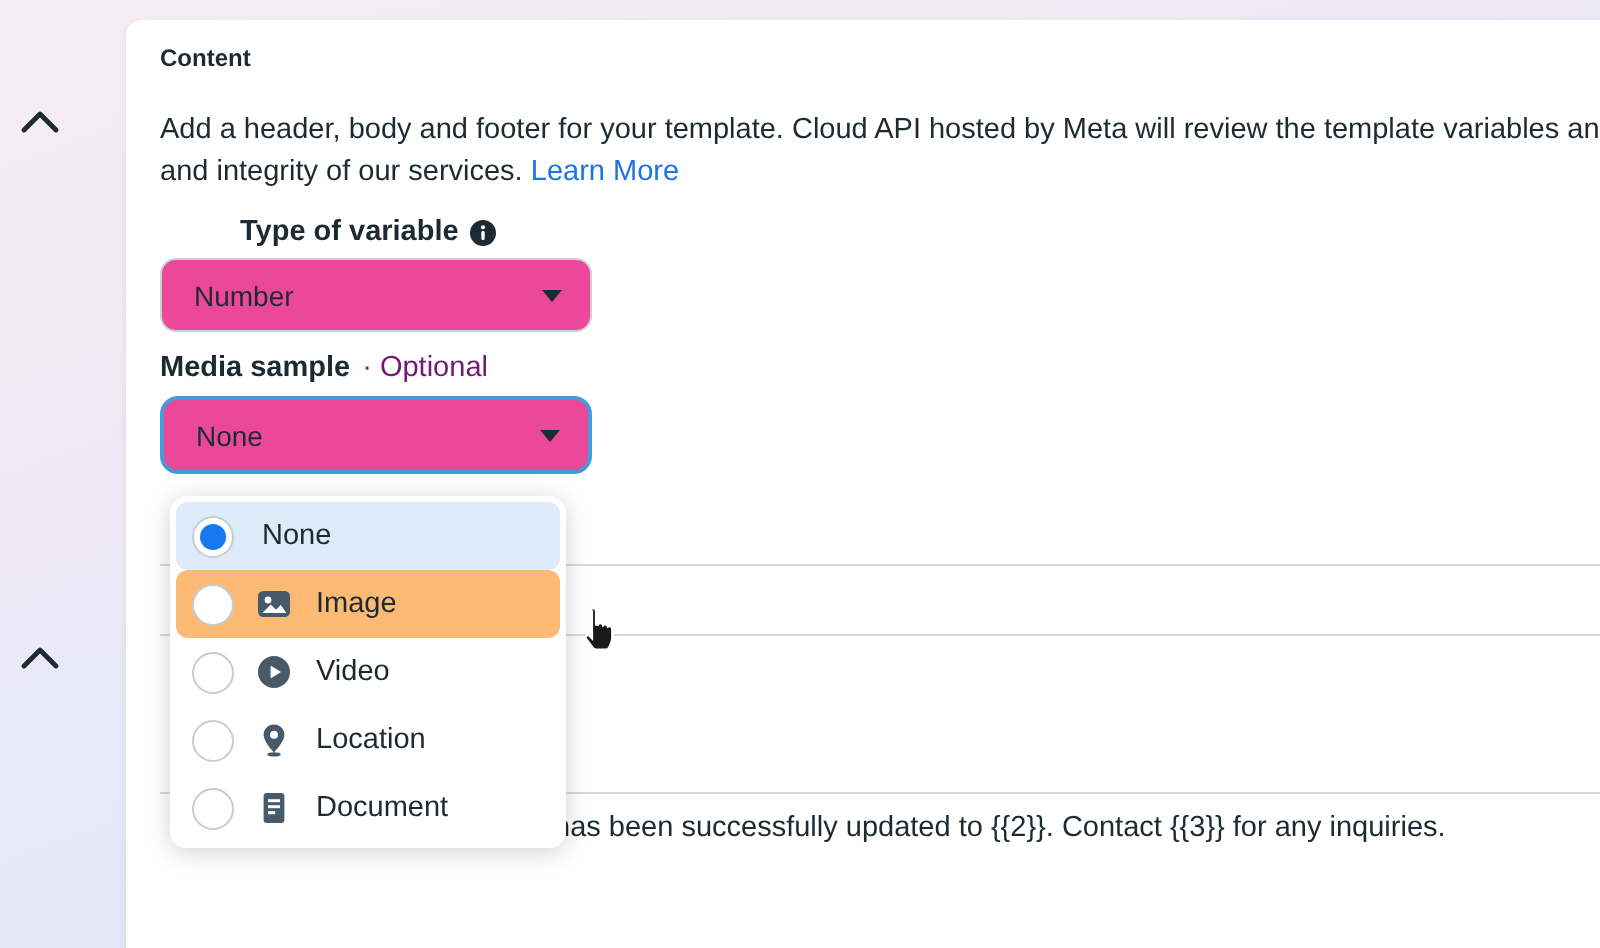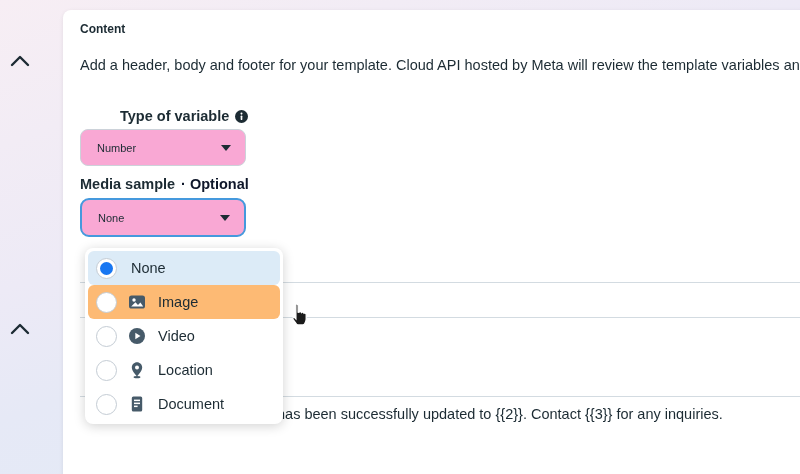--- a/index.html
+++ b/index.html
@@ -19,27 +19,27 @@
     overflow:hidden;
   }
   .section-title{position:absolute;left:17px;top:12px;font-size:12px;font-weight:700;color:#1c2b33;}
   .desc-line{position:absolute;left:17px;white-space:nowrap;font-size:14.5px;color:#1c2b33;}
   .desc-1{top:47px;}
   .desc-2{top:68px;}
   .link{color:#1b74e4;cursor:pointer;}
   .field-label{position:absolute;left:17px;font-size:14.5px;font-weight:700;color:#1c2b33;display:flex;align-items:center;gap:6px;}
   .label-1{top:98px;margin-left:40px;}
   .label-2{top:166px;}
-  .optional{font-weight:700;color:#0f172a;}
+  .optional{font-weight:400;color:#701a75;}
   .info-icon{display:inline-block;width:13px;height:13px;}
   .select{
-    position:absolute;left:17px;width:166px;height:37px;box-sizing:border-box;
-    background:#f9a8d4;border:1px solid #ccd2d9;border-radius:8px;
+    position:absolute;left:17px;width:216px;height:37px;box-sizing:border-box;
+    background:#ec4899;border:1px solid #ccd2d9;border-radius:8px;
     display:flex;align-items:center;justify-content:space-between;
-    padding:0 14px 0 16px;font-size:11px;color:#1c2b33;cursor:pointer;
+    padding:0 14px 0 16px;font-size:14px;color:#1c2b33;cursor:pointer;
   }
   .select-1{top:119px;}
   .select-2{top:188px;height:39px;border:2px solid #4599dd;border-radius:9px;}
   .caret{width:0;height:0;border-left:5px solid transparent;border-right:5px solid transparent;border-top:6px solid #1c2b33;}
   
   .bg-line{position:absolute;left:17px;width:745px;height:1px;background:#d3dbe1;z-index:1;}
   .bg-line-1{top:272px;}
   .bg-line-2{top:307px;}
   .bg-line-3{top:386px;}
   .bg-body-text{position:absolute;left:214px;top:396px;font-size:14.5px;color:#1c2b33;white-space:nowrap;z-index:1;}
@@ -78,20 +78,23 @@
 </svg>
 <svg class="rail-chevron" style="top:323px" viewBox="0 0 20 12">
   <polyline points="2,10 10,2 18,10" fill="none" stroke="#1c2b33" stroke-width="2.4" stroke-linecap="round" stroke-linejoin="round"></polyline>
 </svg>
 
 <div class="card">
 
   <div class="section-title">Content</div>
 
   <div class="desc-line desc-1">Add a header, body and footer for your template. Cloud API hosted by Meta will review the template variables and</div>
+  <div class="desc-line desc-2">
+    <span>and integrity of our services. </span><span class="link">Learn More</span>
+  </div>
 
   <div class="field-label label-1">
     <span>Type of variable</span>
     <svg class="info-icon" viewBox="0 0 14 14">
       <circle cx="7" cy="7" r="7" fill="#1c2b33"></circle>
       <circle cx="7" cy="3.9" r="1.1" fill="#fff"></circle>
       <rect x="6.1" y="5.8" width="1.8" height="5" rx="0.9" fill="#fff"></rect>
     </svg>
   </div>
 

